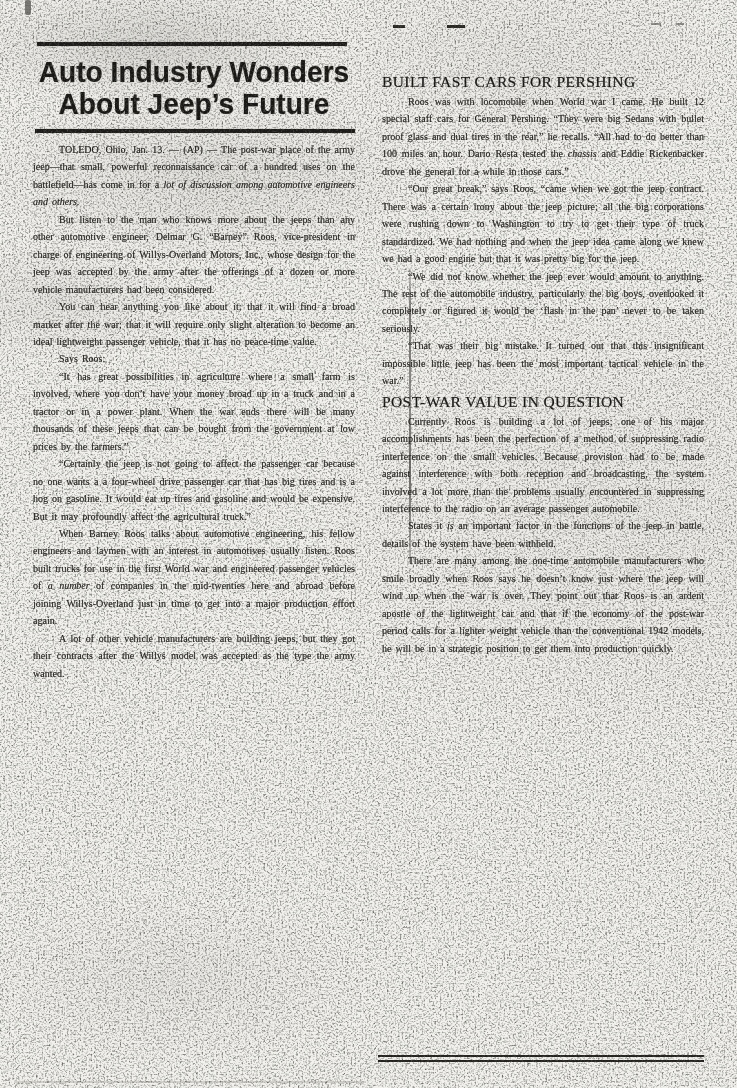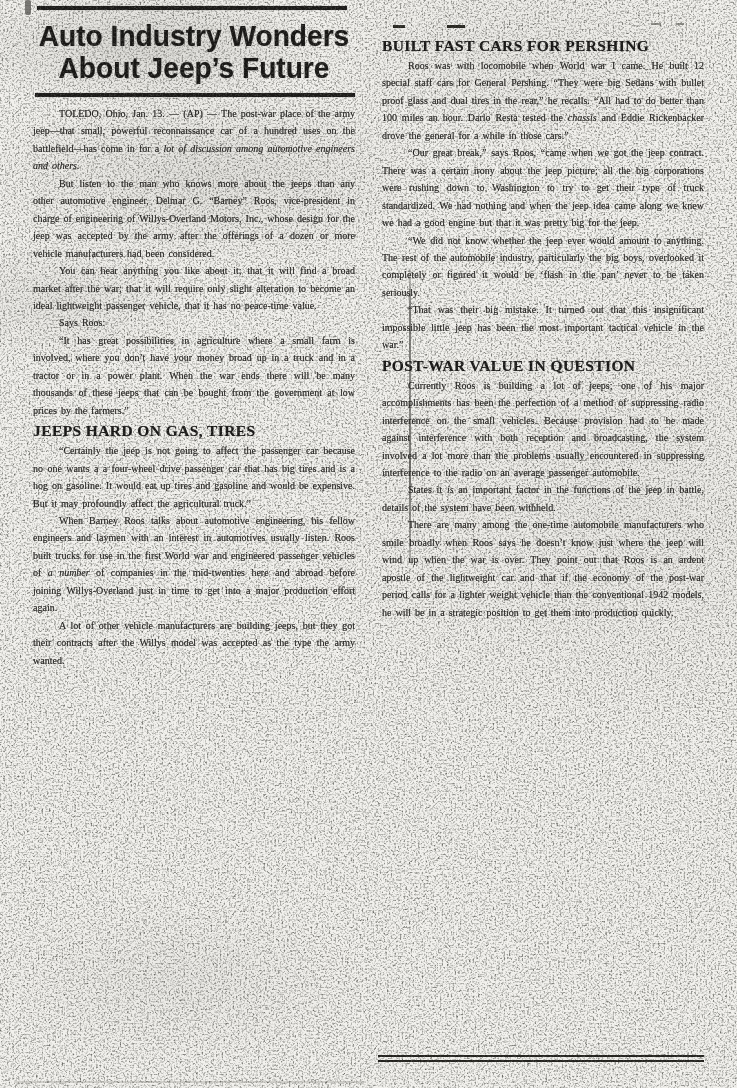--- a/index.html
+++ b/index.html
@@ -33,21 +33,21 @@
 
   .columns {
     position: absolute;
     top: 0;
     left: 33px;
     width: 671px;
     display: flex;
     gap: 27px;
     z-index: 2;
   }
-  .col { width: 322px; }
+  .col { width: 322px; margin-top: 36px; }
   .col-right { padding-top: 34px; }
 
   .headline-block { margin-bottom: 8px; }
   .head-rule {
     height: 4px;
     background: #1b1a18;
     margin: 0 2px;
     box-shadow: 0 0 1px rgba(0,0,0,0.6);
   }
   .head-rule.top { margin-top: 6px; margin-left: 4px; margin-right: 8px; }
@@ -75,21 +75,21 @@
     text-indent: 26px;
     word-spacing: 1.5px;
     hyphens: auto;
     text-shadow: 0 0 0.6px rgba(25,24,22,0.5);
   }
   .ital { font-style: italic; }
 
   .subhead {
     margin: 3px 0 2px 0;
     font-family: "Liberation Serif", serif;
-    font-weight: 700;
+    font-weight: 400;
     font-size: 15.5px;
     line-height: 18px;
     letter-spacing: 0.4px;
     color: #161514;
     text-shadow: 0 0 0.7px rgba(20,20,20,0.55);
   }
 
   
   .artifact { position: absolute; z-index: 3; }
   .rule-fragment { background: #26251f; height: 3px; top: 25px; }
@@ -154,21 +154,20 @@
           <span class="hl-line">About Jeep’s Future</span>
         </h1>
         <div class="head-rule bottom"></div>
       </div>
 
     <p class="para"><span>TOLEDO, Ohio, Jan. 13. — (AP) — The post-war place of the army jeep—that small, powerful reconnaissance car of a hundred uses on the battlefield—has come in for a </span><span class="ital">lot of discussion among automotive engineers and others.</span></p>
         <p class="para">But listen to the man who knows more about the jeeps than any other automotive engineer, Delmar G. “Barney” Roos, vice-president in charge of engineering of Willys-Overland Motors, Inc., whose design for the jeep was accepted by the army after the offerings of a dozen or more vehicle manufacturers had been considered.</p>
         <p class="para">You can hear anything you like about it; that it will find a broad market after the war; that it will require only slight alteration to become an ideal lightweight passenger vehicle, that it has no peace-time value.</p>
         <p class="para">Says Roos:</p>
         <p class="para">“It has great possibilities in agriculture where a small farm is involved, where you don’t have your money broad up in a truck and in a tractor or in a power plant. When the war ends there will be many thousands of these jeeps that can be bought from the government at low prices by the farmers.”</p>
-        <h3 class="subhead">JEEPS HARD ON GAS, TIRES</h3>
         <p class="para">“Certainly the jeep is not going to affect the passenger car because no one wants a a four-wheel drive passenger car that has big tires and is a hog on gasoline. It would eat up tires and gasoline and would be expensive. But it may profoundly affect the agricultural truck.”</p>
         <p class="para"><span>When Barney Roos talks about automotive engineering, his fellow engineers and laymen with an interest in automotives usually listen. Roos built trucks for use in the first World war and engineered passenger vehicles of </span><span class="ital">a number</span><span> of companies in the mid-twenties here and abroad before joining Willys-Overland just in time to get into a major production effort again.</span></p>
         <p class="para">A lot of other vehicle manufacturers are building jeeps, but they got their contracts after the Willys model was accepted as the type the army wanted.</p>
       </div>
 
     <div class="col col-right">
 
     <h3 class="subhead">BUILT FAST CARS FOR PERSHING</h3>
         <p class="para"><span>Roos was with locomobile when World war I came. He built 12 special staff cars for General Pershing. “They were big Sedans with bullet proof glass and dual tires in the rear,” he recalls. “All had to do better than 100 miles an hour. Dario Resta tested the </span><span class="ital">chassis</span><span> and Eddie Rickenbacker drove the general for a while in those cars.”</span></p>
         <p class="para">“Our great break,” says Roos, “came when we got the jeep contract. There was a certain irony about the jeep picture; all the big corporations were rushing down to Washington to try to get their type of truck standardized. We had nothing and when the jeep idea came along we knew we had a good engine but that it was pretty big for the jeep.</p>

